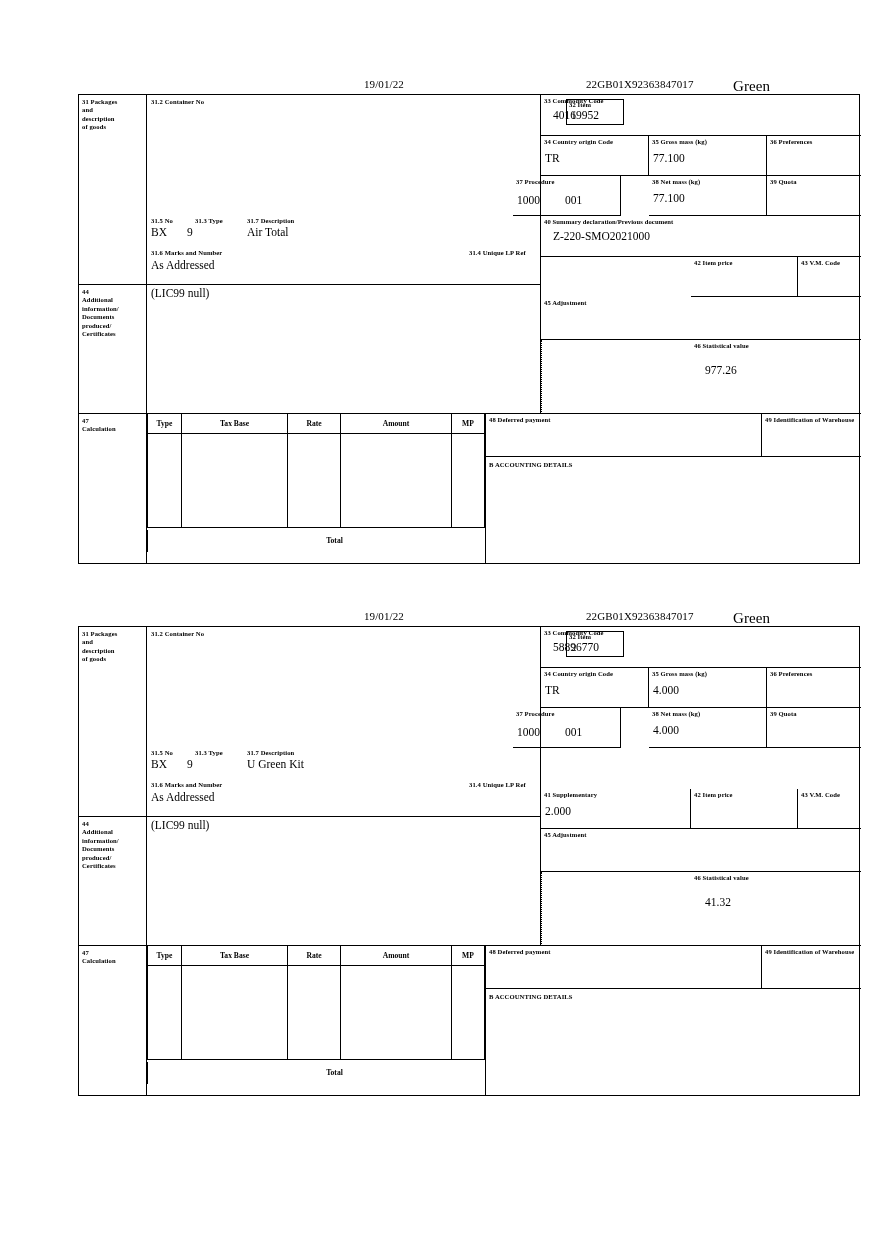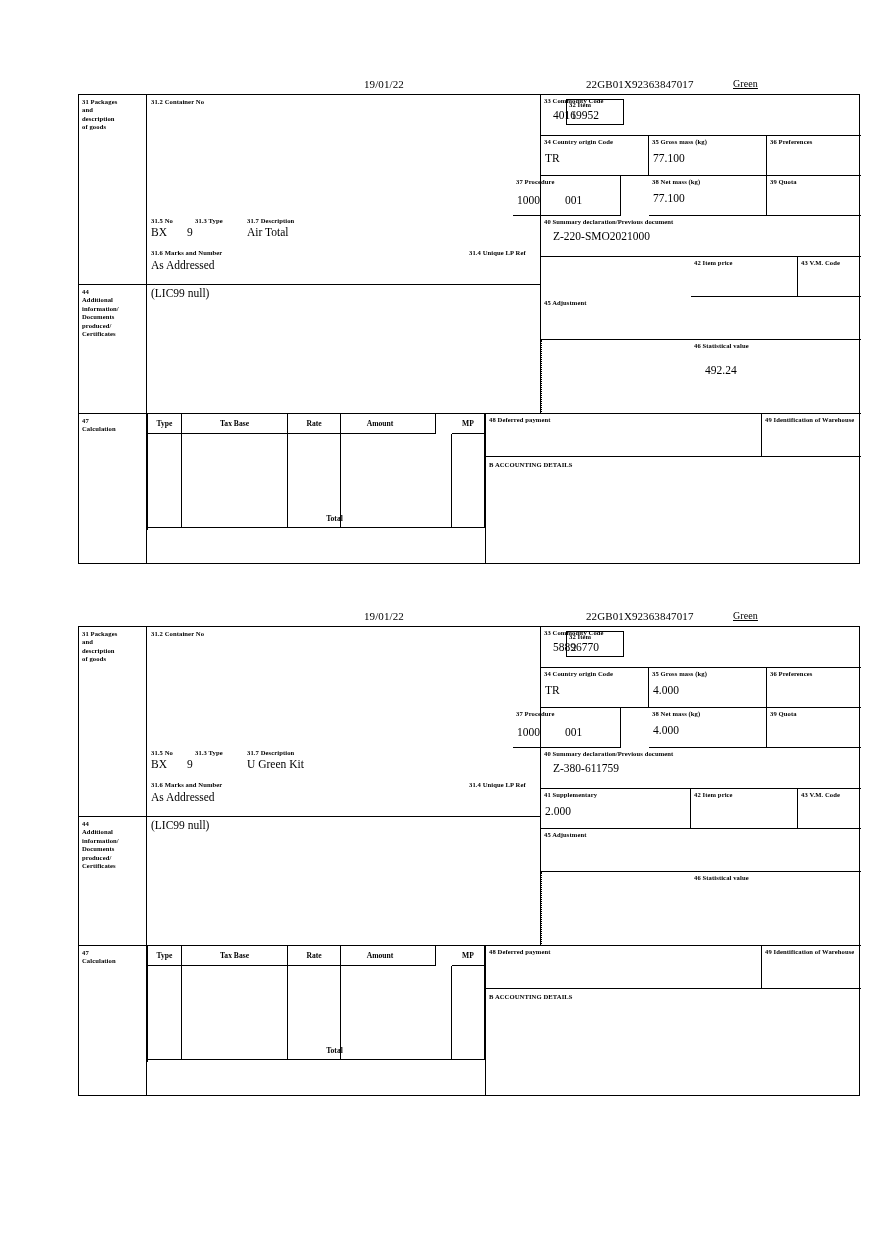--- a/index.html
+++ b/index.html
@@ -54,23 +54,22 @@
     position: absolute;
     left: 508px;
     top: 0px;
     font-size: 11px;
     font-weight: normal;
   }
   .hdr .green {
     position: absolute;
     left: 655px;
     top: 0px;
-    font-size: 10px;
+    font-size: 15px;
     font-weight: normal;
-    text-decoration: underline;
   }
 
   .box {
     position: relative;
     width: 782px;
     height: 470px;
     border: 1px solid #000;
     box-sizing: border-box;
   }
   .cell {
@@ -126,29 +125,29 @@
   .c42 { left: 612px; top: 162px; width: 107px; height: 40px; }
   .c43 { left: 719px; top: 162px; width: 63px; height: 40px; }
   .c45 { left: 462px; top: 202px; width: 320px; height: 43px; }
   .c46 { left: 612px; top: 245px; width: 170px; height: 74px; }
   .cdot { left: 462px; top: 245px; width: 150px; height: 74px; border-left: 1px dotted #000; }
 
   
   .ctype  { left: 68px; top: 319px; width: 35px; height: 20px; }
   .ctax   { left: 103px; top: 319px; width: 106px; height: 20px; }
   .crate  { left: 209px; top: 319px; width: 53px; height: 20px; }
-  .camt   { left: 246px; top: 319px; width: 111px; height: 20px; }
+  .camt   { left: 262px; top: 319px; width: 111px; height: 20px; }
   .cmp    { left: 373px; top: 319px; width: 33px; height: 20px; }
 
   .ctypeb  { left: 68px; top: 339px; width: 35px; height: 94px; }
   .ctaxb   { left: 103px; top: 339px; width: 106px; height: 94px; }
   .crateb  { left: 209px; top: 339px; width: 53px; height: 94px; }
   .camtb   { left: 262px; top: 339px; width: 111px; height: 94px; }
   .cmpb    { left: 373px; top: 339px; width: 33px; height: 94px; }
-  .ctotal  { left: 68px; top: 413px; width: 338px; height: 22px; padding-left: 36px; }
+  .ctotal  { left: 68px; top: 435px; width: 338px; height: 22px; padding-left: 36px; }
 
   .c48 { left: 406px; top: 319px; width: 277px; height: 43px; }
   .c49 { left: 683px; top: 319px; width: 99px; height: 43px; }
   .cacct { left: 406px; top: 362px; width: 376px; height: 107px; }
 
   .colhdr {
     font-size: 7.6px;
     font-weight: bold;
     text-align: center;
     padding-top: 5px;
@@ -265,21 +264,21 @@
       </div>
 
       <div class="cell c45 bb">
         <div class="lbl pad">45 Adjustment</div>
         <div class="val big" style="padding:4px 0 0 12px"></div>
       </div>
 
       <div class="cell cdot bb"></div>
       <div class="cell c46 bb">
         <div class="lbl pad">46 Statistical value</div>
-        <div class="val big" style="padding:14px 0 0 14px">492.24</div>
+        <div class="val big" style="padding:14px 0 0 14px">977.26</div>
       </div>
 
       <div class="cell c47 br">
         <div class="lbl" style="white-space:pre-line">47
 Calculation</div>
       </div>
 
       <div class="cell ctype bl br bb">
         <div class="colhdr">Type</div>
       </div>
@@ -399,24 +398,20 @@
       </div>
       <div class="cell c38 br bb">
         <div class="lbl pad">38 Net mass (kg)</div>
         <div class="val big" style="padding:6px 0 0 4px">4.000</div>
       </div>
       <div class="cell c39 bb">
         <div class="lbl pad">39 Quota</div>
         <div class="val big" style="padding:6px 0 0 4px"></div>
       </div>
 
-      <div class="cell c40 bb">
-        <div class="lbl pad">40 Summary declaration/Previous document</div>
-        <div class="val big" style="padding:4px 0 0 12px">Z-380-611759</div>
-      </div>
 
       <div class="cell c41 br bb">
         <div class="lbl pad">41 Supplementary</div>
         <div class="val big" style="padding:6px 0 0 4px">2.000</div>
       </div>
       <div class="cell c42 br bb">
         <div class="lbl pad">42 Item price</div>
         <div class="val big" style="padding:6px 0 0 4px"></div>
       </div>
       <div class="cell c43 bb">
@@ -425,20 +420,21 @@
       </div>
 
       <div class="cell c45 bb">
         <div class="lbl pad">45 Adjustment</div>
         <div class="val big" style="padding:4px 0 0 12px"></div>
       </div>
 
       <div class="cell cdot bb"></div>
       <div class="cell c46 bb">
         <div class="lbl pad">46 Statistical value</div>
+        <div class="val big" style="padding:14px 0 0 14px">41.32</div>
       </div>
 
       <div class="cell c47 br">
         <div class="lbl" style="white-space:pre-line">47
 Calculation</div>
       </div>
 
       <div class="cell ctype bl br bb">
         <div class="colhdr">Type</div>
       </div>

